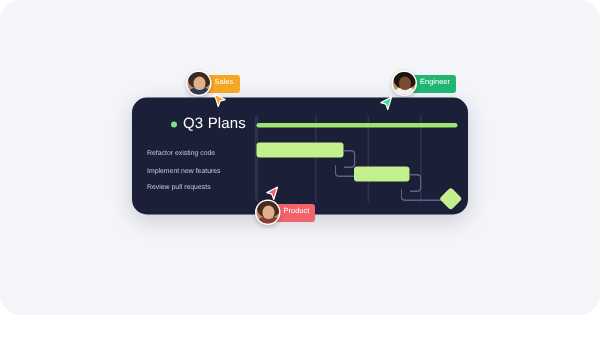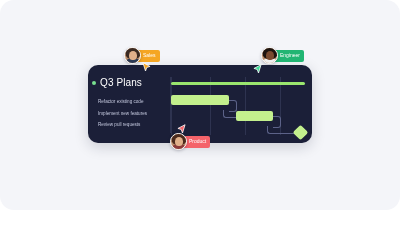--- a/index.html
+++ b/index.html
@@ -30,21 +30,21 @@
     width: 224px;
     height: 78px;
     background: #1b1f38;
     border-radius: 10px;
     box-shadow: 0 4px 14px rgba(24,27,48,0.18);
   }
 
   
   .card-title-row {
     position: absolute;
-    left: 4px;
+    left: 26px;
     top: 12px;
     display: flex;
     align-items: center;
     gap: 4px;
   }
   .title-dot {
     width: 4px;
     height: 4px;
     border-radius: 50%;
     background: #78e08f;

